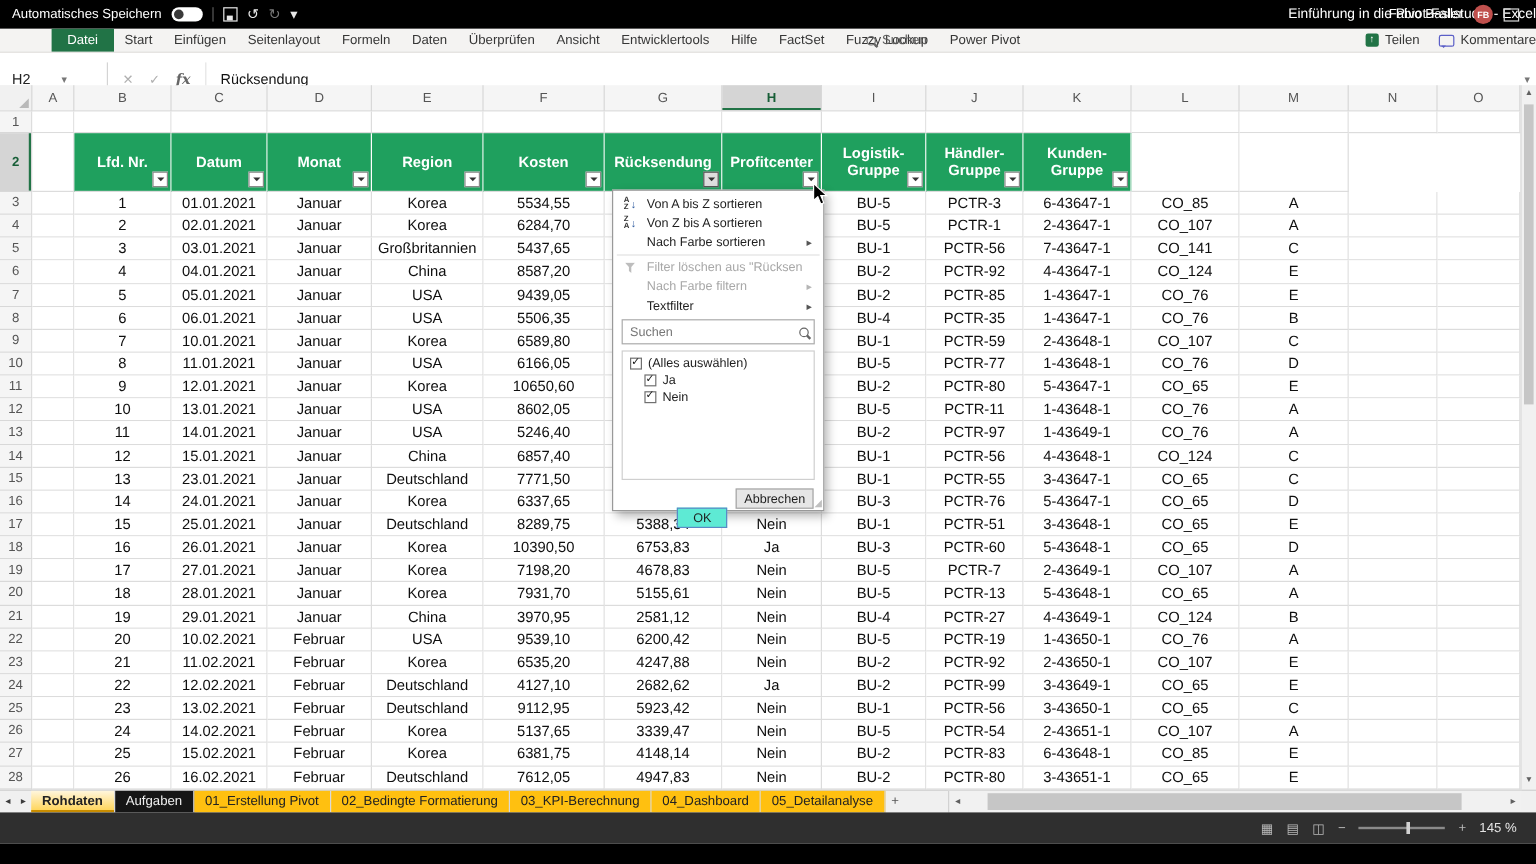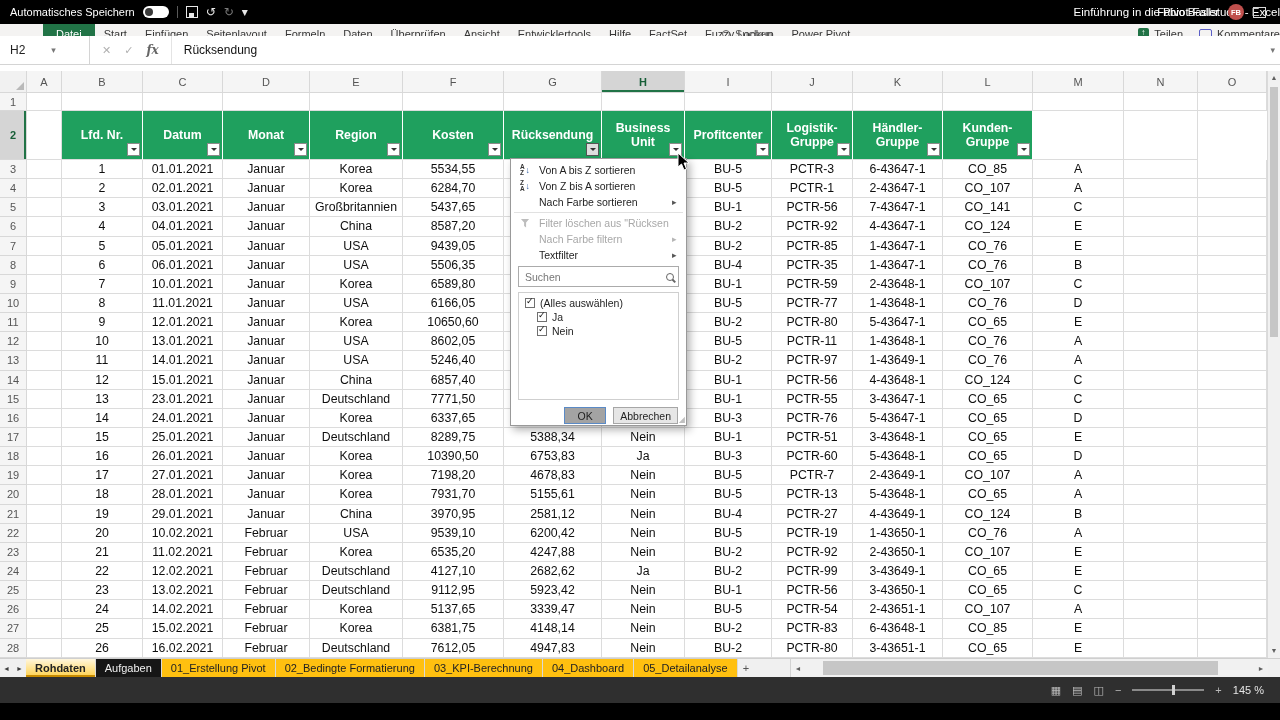--- a/index.html
+++ b/index.html
@@ -28,21 +28,21 @@
   .rtab{padding:0 9px;display:flex;align-items:center;white-space:nowrap;}
   .rtab.accent{background:var(--accent-green,#217346);color:#fff;padding:0 13px;}
   .ribbon-search{position:absolute;left:722px;top:0;height:100%;display:flex;align-items:center;gap:5px;color:#5c5c5c;}
   .ribbon-right{margin-left:auto;display:flex;align-items:center;gap:16px;}
   .share,.comments{display:flex;align-items:center;gap:5px;}
   .share-ic{width:11px;height:11px;background:var(--accent-green,#217346);border-radius:2px;position:relative;}
   .share-ic::after{content:"↑";color:#fff;font-size:8px;position:absolute;left:3px;top:0px;}
   .bubble-ic{width:11px;height:8px;border:1.5px solid #5b5fc7;border-radius:2px;position:relative;}
   .bubble-ic::after{content:"";position:absolute;left:1px;bottom:-4px;border:2px solid transparent;border-top-color:#5b5fc7;}
   
-  .formularow{position:absolute;top:36px;left:0;right:0;height:28px;background:#fff;
+  .formularow{position:absolute;top:52px;left:0;right:0;height:28px;background:#fff;
               border-bottom:1px solid #d4d4d4;display:flex;align-items:center;font-size:12px;color:#222;}
   .namebox{width:90px;height:100%;border-right:1px solid #d4d4d4;display:flex;align-items:center;
            padding-left:10px;gap:26px;box-sizing:border-box;}
   .nb-arrow{color:#777;font-size:9px;}
   .fb-icons{display:flex;align-items:center;gap:13px;padding:0 12px;border-right:1px solid #e4e4e4;height:100%;}
   .fb-x,.fb-check{color:#b0b0b0;font-size:11px;}
   .fb-fx{font-family:"DejaVu Serif",serif;font-style:italic;font-weight:700;color:#666;}
   .fb-text{padding-left:12px;color:#111;}
   .fb-expand{margin-left:auto;padding-right:5px;color:#777;font-size:9px;}
   
@@ -100,21 +100,21 @@
   .mag::after{content:"";position:absolute;width:4px;height:1.5px;background:#666;transform:rotate(45deg);
               right:-3px;bottom:-2px;}
   .fm-list{margin:2px 7px;border:1px solid #cfcfcf;height:100px;padding:3px 0;overflow:hidden;flex:none;background:#fff;}
   .fm-check{display:flex;align-items:center;gap:5px;height:14px;padding-left:6px;}
   .fm-check.indent{padding-left:18px;}
   .cb{width:10px;height:10px;border:1px solid #707070;background:#fff;position:relative;flex:none;box-sizing:border-box;}
   .cb.checked::after{content:"✓";position:absolute;left:0px;top:-3px;font-size:9px;color:#111;}
   .fm-btns{margin-top:auto;display:flex;justify-content:flex-end;gap:7px;padding:5px 8px 6px;}
   .btn{min-width:42px;height:17px;background:#e6e6e6;border:1px solid #a6a6a6;display:flex;align-items:center;
        justify-content:center;font-size:10.5px;box-sizing:border-box;padding:0 6px;}
-  .btn-ok{background:#a3a3a3;border-color:#5a8ac6;}
+  .btn-ok{background:#5eead4;border-color:#5a8ac6;margin-top:16px;}
   .grip{position:absolute;right:1px;bottom:1px;color:#c0c0c0;font-size:8px;line-height:1;}
   
   .tabstrip{position:absolute;top:658px;left:0;right:0;height:19px;background:#f0f0f0;border-top:1px solid #cfcfcf;
             display:flex;align-items:stretch;font-size:11px;box-sizing:border-box;z-index:10;}
   .tnav{width:13px;display:flex;align-items:center;justify-content:center;font-size:7px;color:#3c3c3c;}
   .stabs{display:flex;align-items:stretch;}
   .stab{padding:0 9px;display:flex;align-items:center;white-space:nowrap;border-right:1px solid #d9d9d9;color:#222;}
   .stab.orange{background:var(--tab-orange,#FFC010);}
   .stab.orange.active{background:linear-gradient(#fff6dd,#ffd24d);font-weight:700;box-shadow:inset 0 -2px 0 #c88c00;}
   .stab.black{background:#161616;color:#f0f0f0;}
@@ -266,24 +266,20 @@
         </div>
         <div class="thead">
           <span class="thead-label">Kosten</span>
           <span class="fbtn"></span>
         </div>
         <div class="thead">
           <span class="thead-label">Rücksendung</span>
           <span class="fbtn open"></span>
         </div>
         <div class="thead">
-          <span class="thead-label">Business Unit</span>
-          <span class="fbtn"></span>
-        </div>
-        <div class="thead">
           <span class="thead-label">Profitcenter</span>
           <span class="fbtn"></span>
         </div>
         <div class="thead">
           <span class="thead-label">Logistik-Gruppe</span>
           <span class="fbtn"></span>
         </div>
         <div class="thead">
           <span class="thead-label">Händler-Gruppe</span>
           <span class="fbtn"></span>

